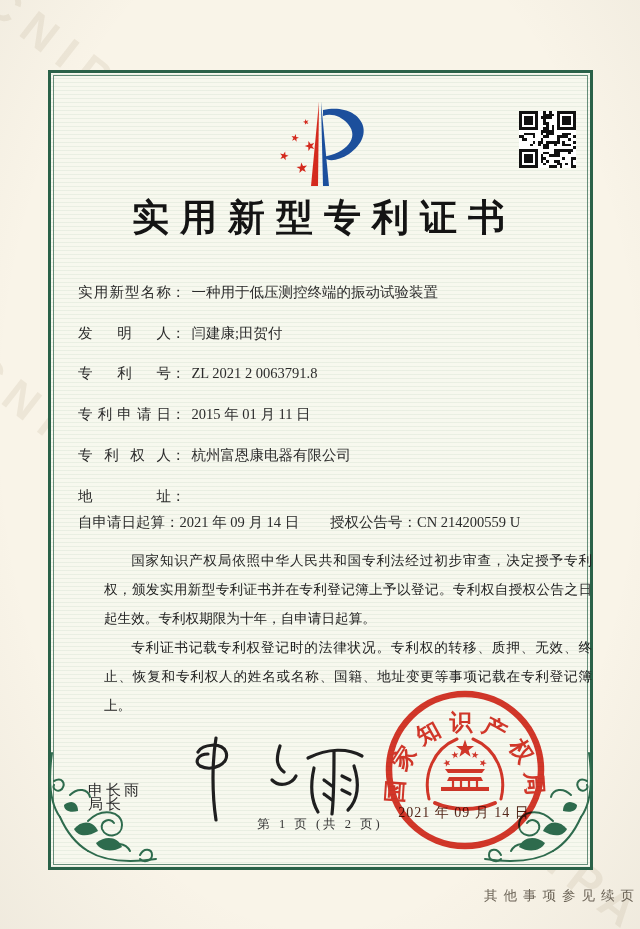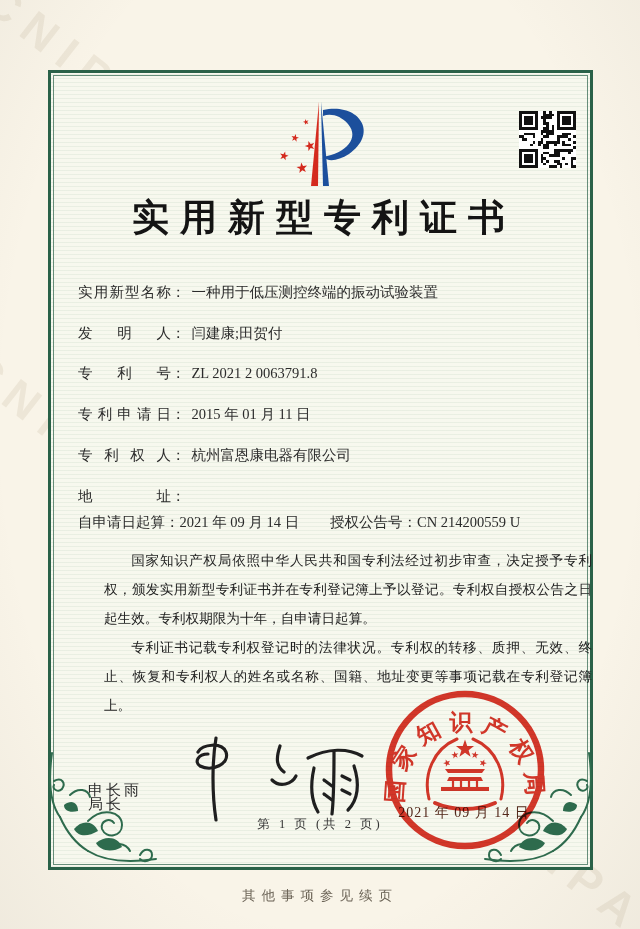--- a/index.html
+++ b/index.html
@@ -52,21 +52,21 @@
   .signer-name{position:absolute;left:88px;top:781px;font-size:15px;letter-spacing:3px;z-index:2;}
   .signature{position:absolute;left:182px;top:722px;width:195px;height:100px;z-index:2;}
   .seal-date{
     position:absolute;left:386px;top:804px;width:156px;text-align:center;
     font-size:14px;letter-spacing:1px;color:#52281a;z-index:3;white-space:nowrap;
   }
   .seal{position:absolute;left:382px;top:687px;width:166px;height:166px;z-index:4;
     mix-blend-mode:multiply;opacity:0.93;}
   .page-info{position:absolute;left:0;right:0;top:816px;text-align:center;
     font-size:12.5px;letter-spacing:3px;color:#333;z-index:2;}
-  .footer-note{position:absolute;left:0;right:0;top:887px;text-align:center;
+  .footer-note{position:absolute;left:0;right:0;top:887px;text-align:right;
     font-size:13.5px;letter-spacing:6px;color:#6b6356;z-index:2;}
   .defs-hidden{position:absolute;width:0;height:0;overflow:hidden;}
 </style>
 </head>
 <body>
 
 <svg class="defs-hidden" aria-hidden="true">
   <defs>
     <path id="star-shape" d="M0,-10 L2.35,-3.24 L9.51,-3.09 L3.8,1.24 L5.88,8.09 L0,4 L-5.88,8.09 L-3.8,1.24 L-9.51,-3.09 L-2.35,-3.24 Z"></path>
     <g id="flourish" fill="none" stroke="#2e6b4d" stroke-width="2" stroke-linecap="round">

